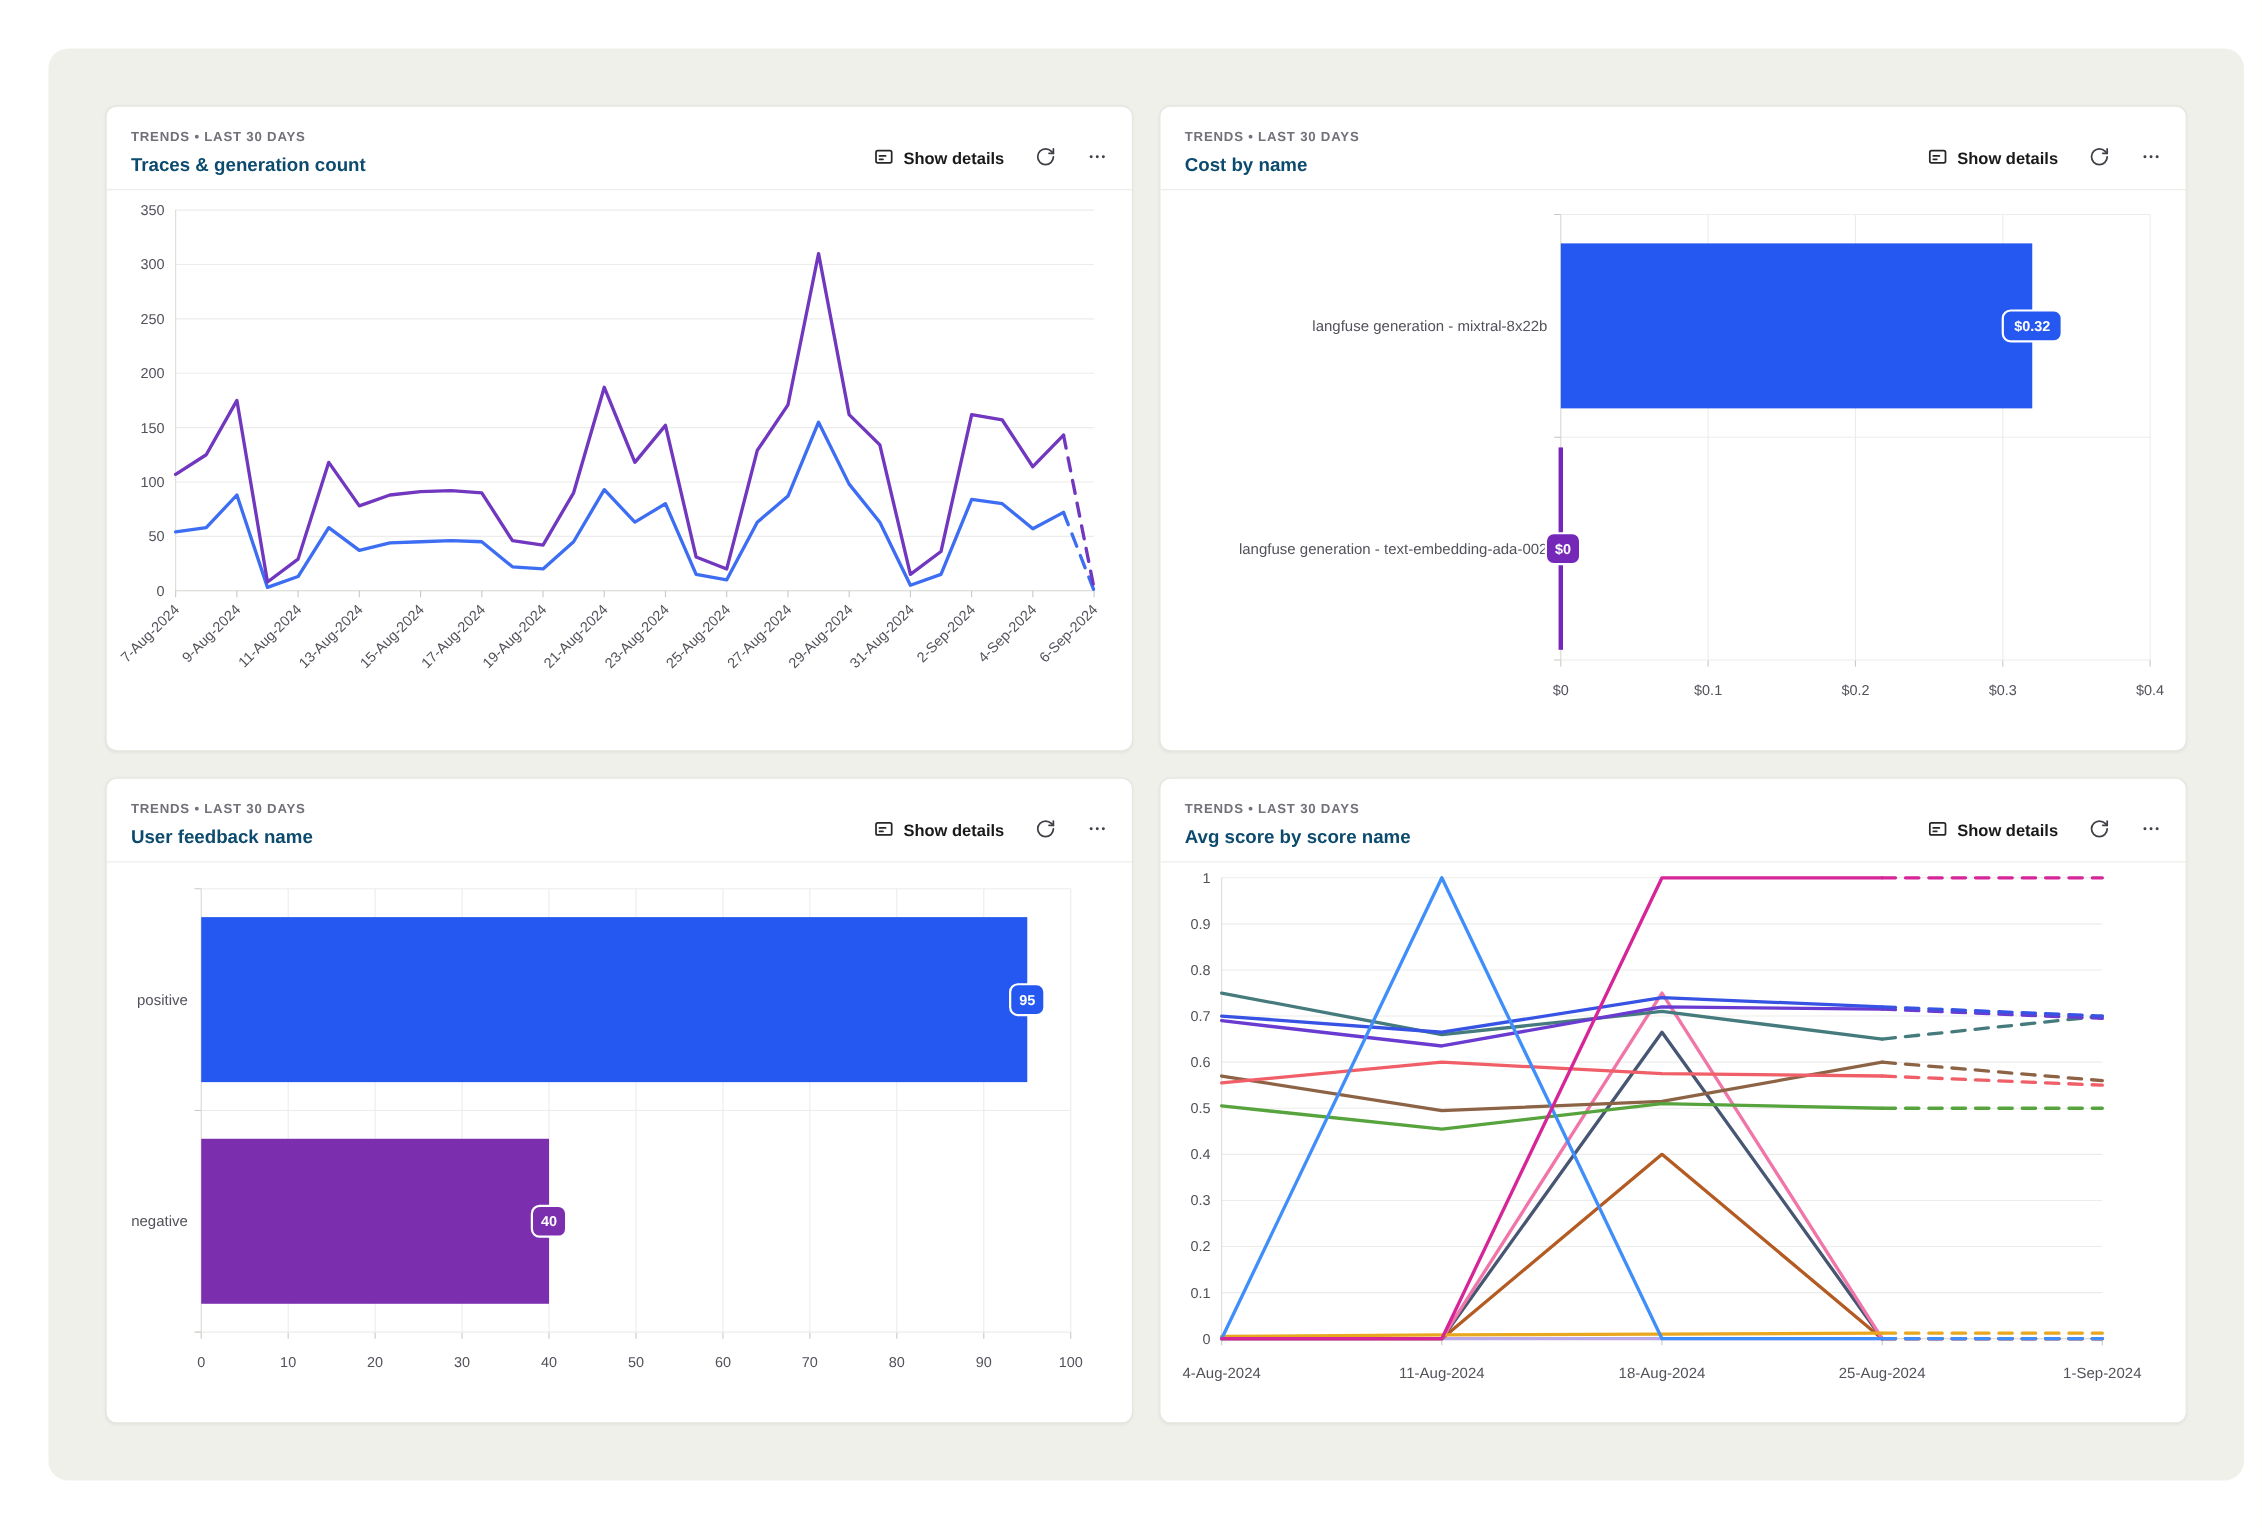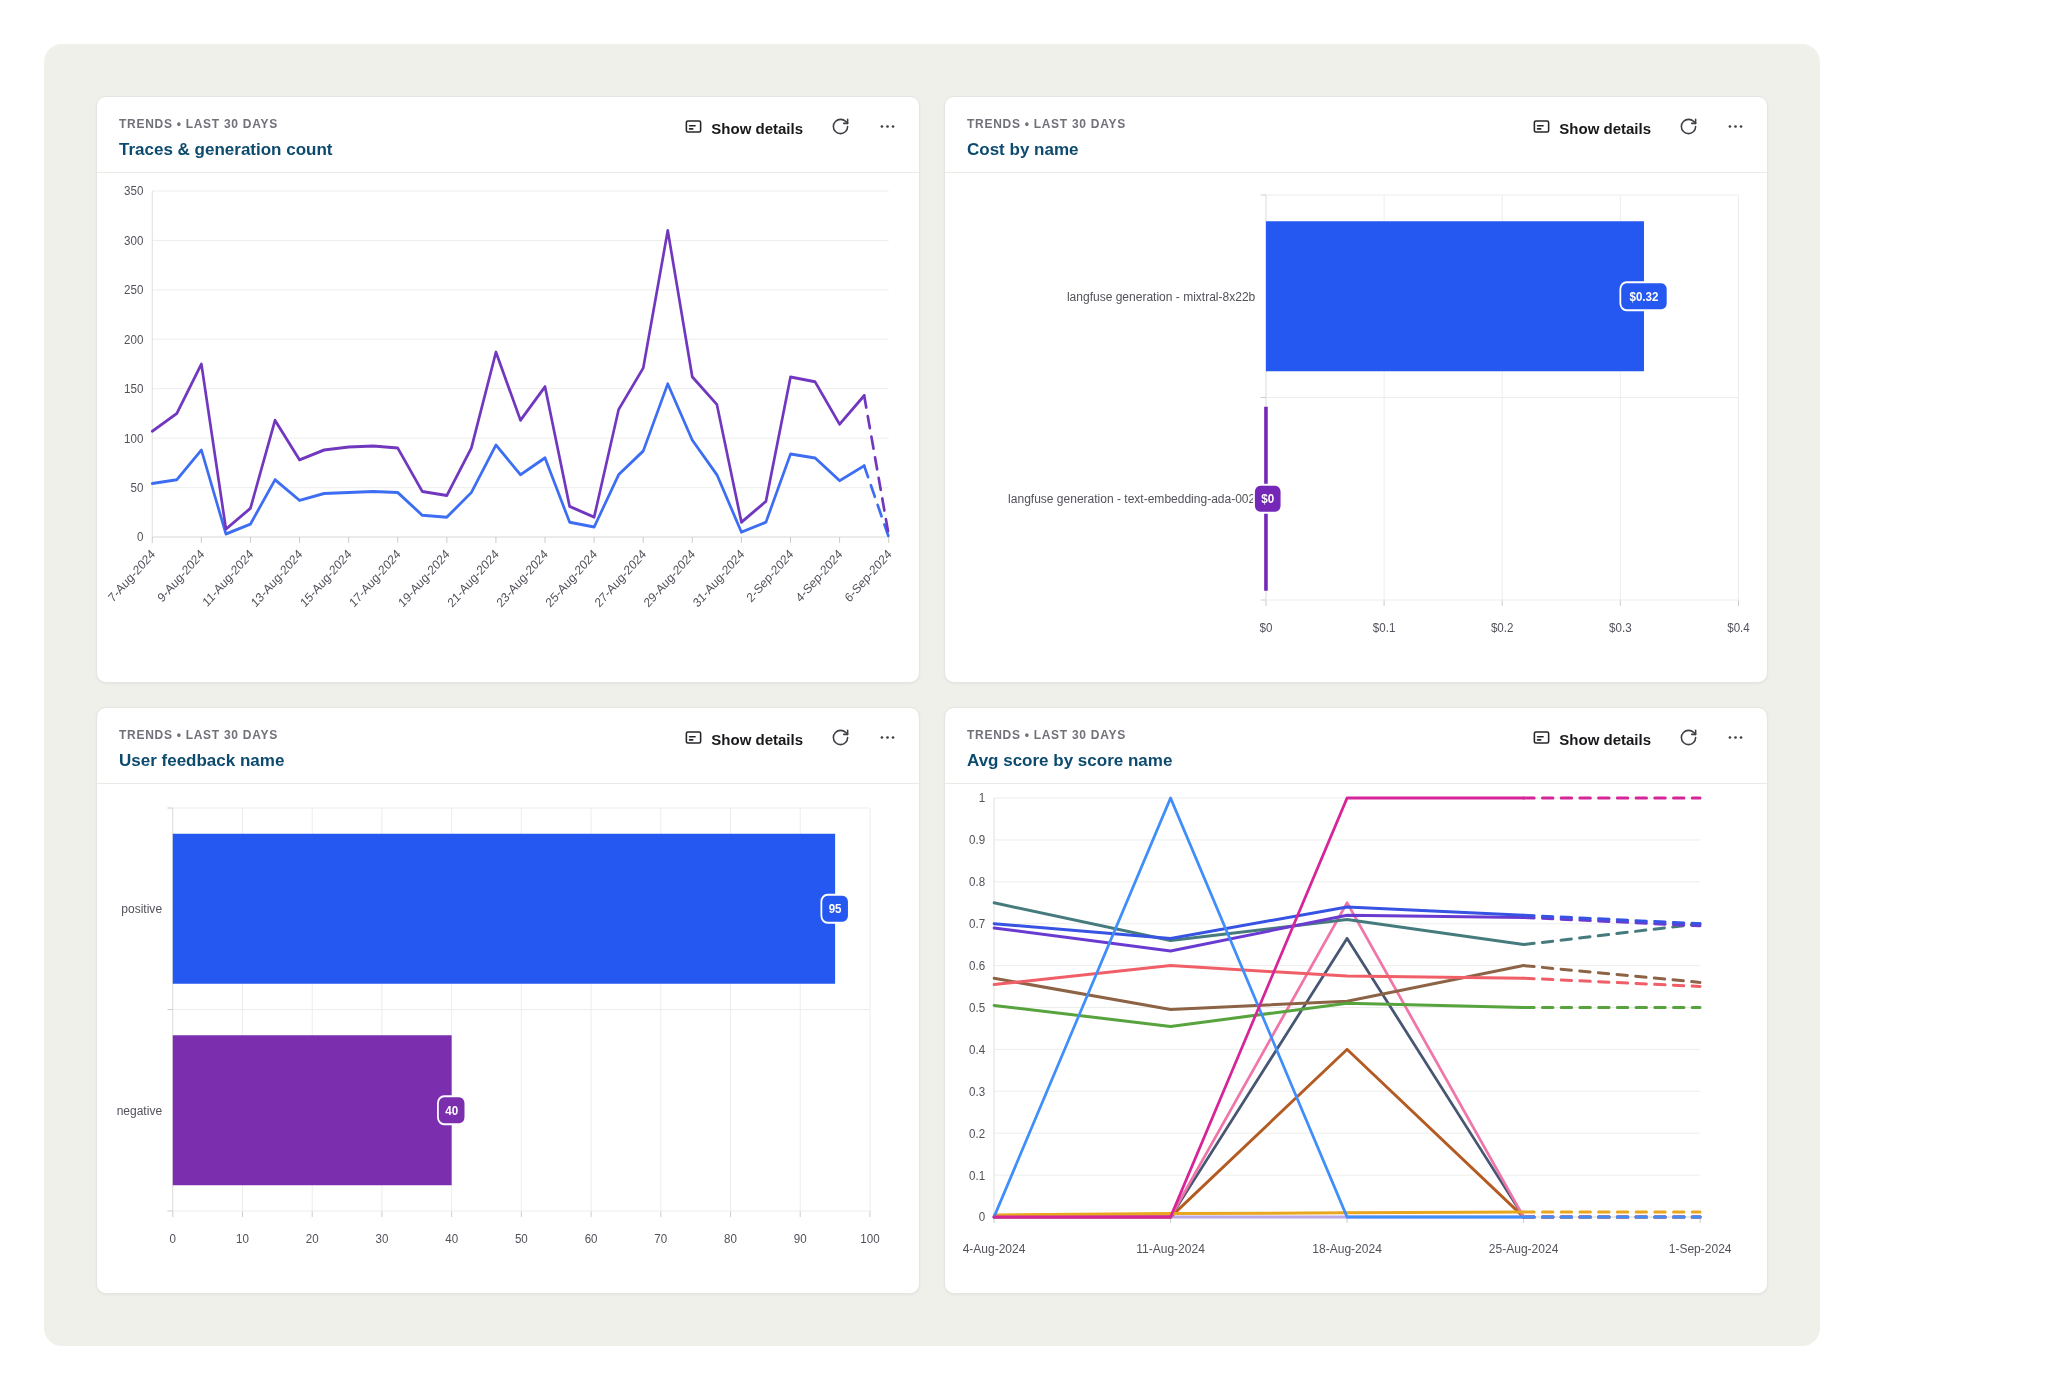--- a/index.html
+++ b/index.html
@@ -1,26 +1,26 @@
 <!DOCTYPE html>
 <html><head>
 <meta charset="utf-8">
 <style>
   html,body{margin:0;padding:0;background:#ffffff;font-family:"Liberation Sans",sans-serif;}
   .page{width:2056px;height:1390px;background:#ffffff;position:relative;}
-  .panel{position:absolute;left:44px;top:44px;width:1776px;height:1302px;background:#f0f0ea;
+  .panel{position:absolute;left:44px;top:44px;width:1996px;height:1302px;background:#f0f0ea;
          border-radius:18px;box-sizing:border-box;padding:52px;
          display:grid;grid-template-columns:1fr 1fr;grid-template-rows:587px 587px;gap:24px;}
   .card{background:#ffffff;border:1px solid #e5e5e1;border-radius:10px;overflow:hidden;
         box-shadow:0 1px 3px rgba(0,0,0,0.05);display:flex;flex-direction:column;}
   .card-header{display:flex;justify-content:space-between;align-items:flex-start;
                padding:20px 22px 12px 22px;}
   .eyebrow{font-size:12px;font-weight:700;color:#71717a;letter-spacing:0.06em;margin-bottom:9px;}
   .card-title{font-size:17px;font-weight:700;color:#0c4a6e;}
-  .controls{display:flex;align-items:center;gap:28px;margin-top:0;}
+  .controls{display:flex;align-items:center;gap:28px;margin-top:16px;}
   .btn{display:flex;align-items:center;gap:8px;background:none;border:none;padding:0;
        cursor:pointer;font-family:"Liberation Sans",sans-serif;}
   .btn-label{font-size:15px;font-weight:700;color:#18181b;}
   .divider{border-top:1px solid #eaeae6;}
   .chart-wrap{width:100%;height:489px;}
   .chart-wrap svg{display:block;width:100%;height:489px;}
   svg text{font-family:"Liberation Sans",sans-serif;}
 </style>
 </head>
 <body>

